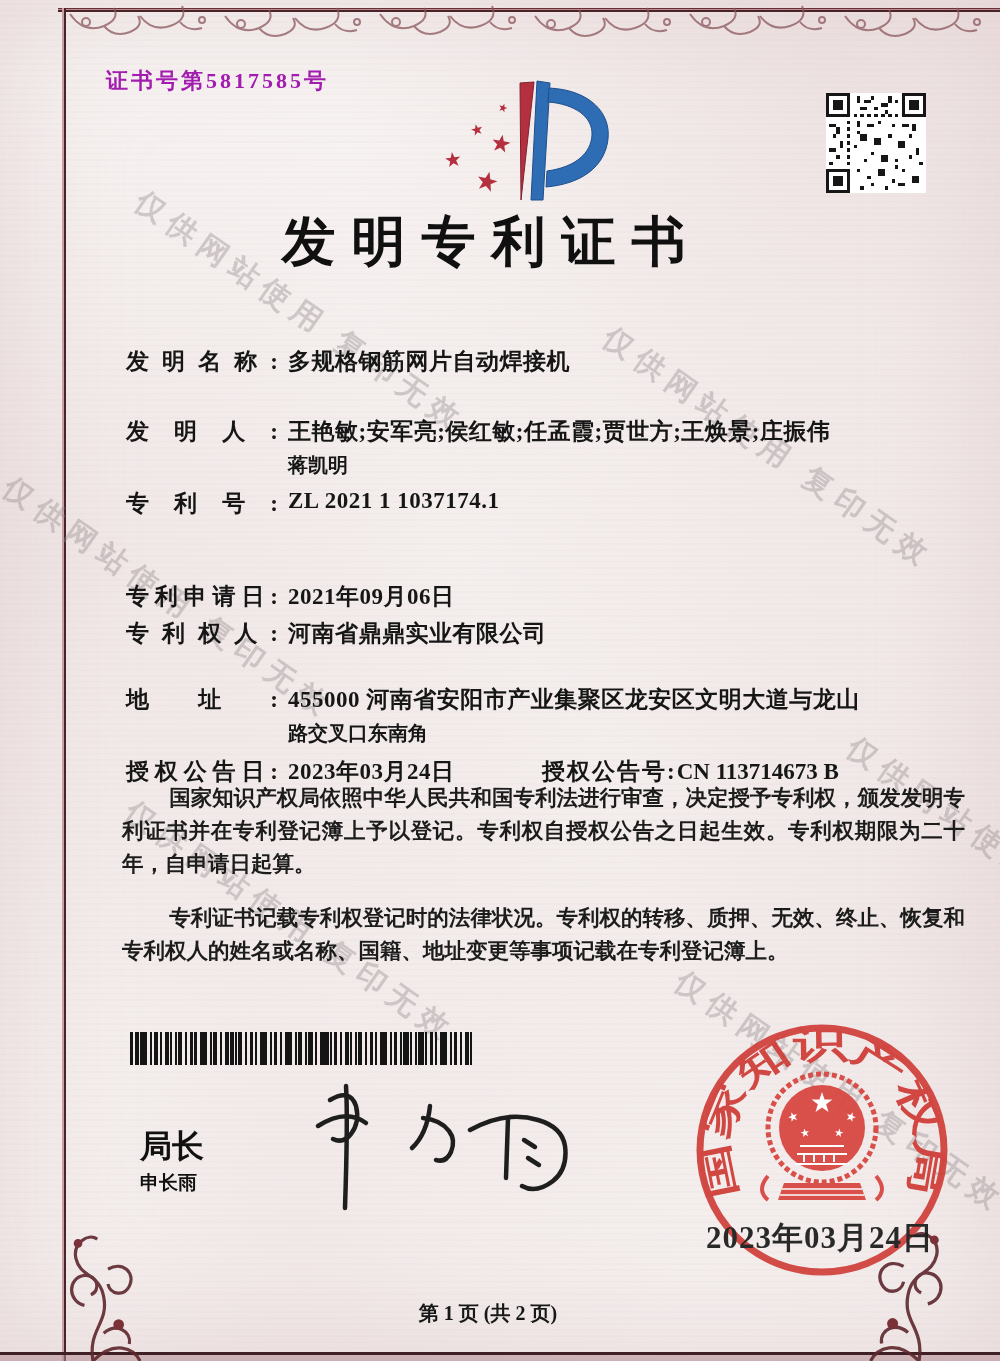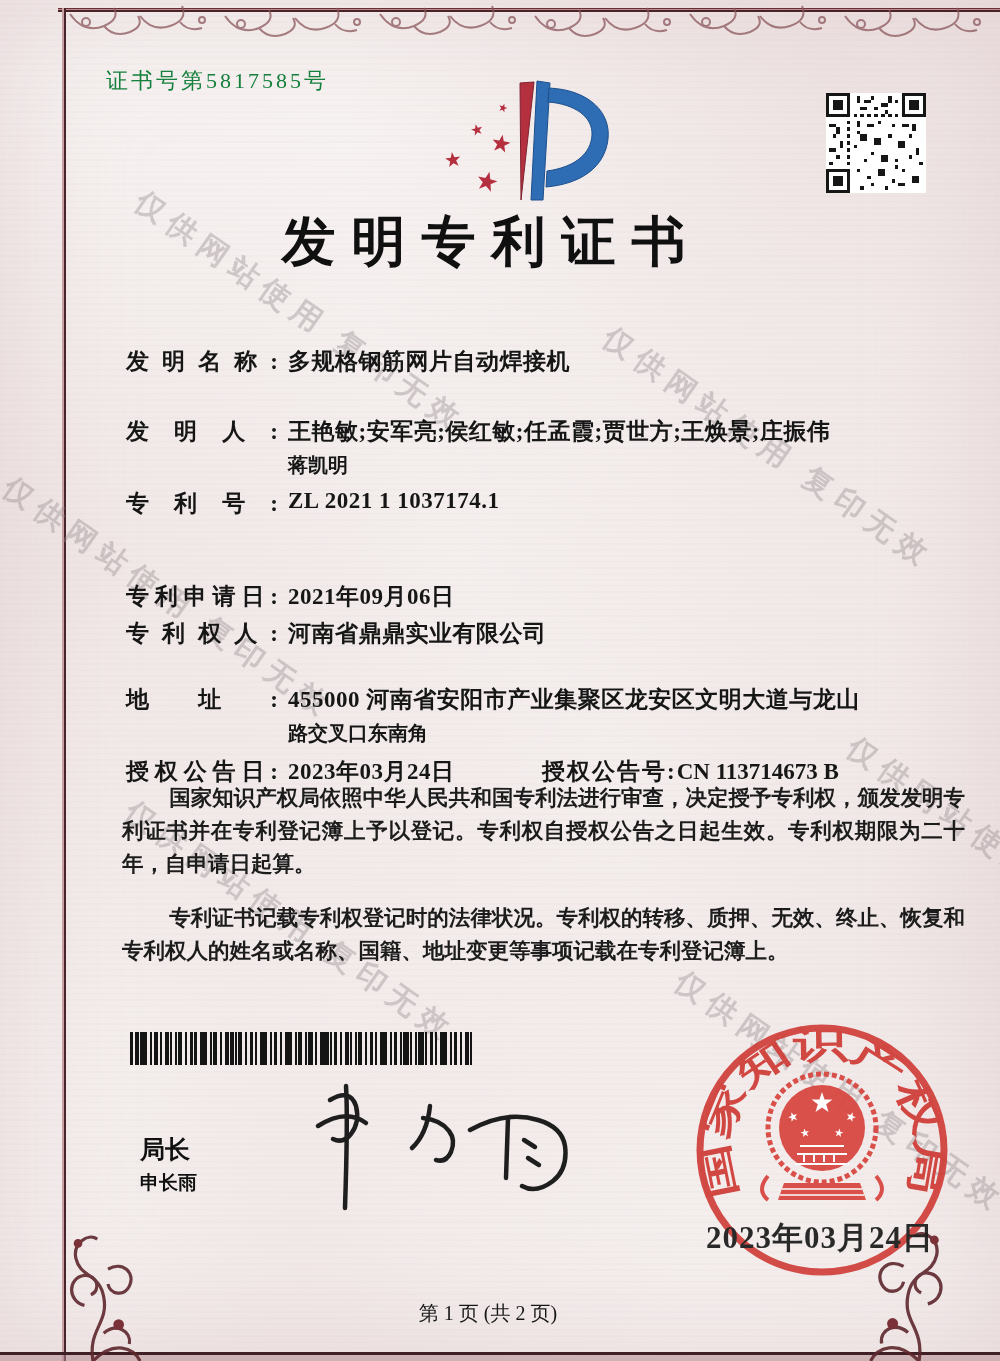--- a/index.html
+++ b/index.html
@@ -20,22 +20,22 @@
   }
   
   .border-top{position:absolute; left:58px; top:8px; width:942px; height:4px;
     background:linear-gradient(180deg,#6a3036 0 1.5px,#b98e92 1.5px 2.5px,#4a2228 2.5px 4px);}
   .border-left{position:absolute; left:62px; top:8px; width:5px; height:1353px;
     background:linear-gradient(90deg,#c9a0a4 0 1.5px,#47242a 1.5px 4px,transparent 4px);}
   .border-bottom{position:absolute; left:0; top:1352px; width:1000px; height:3px; background:#3f2026;}
   .border-bottom-band{position:absolute; left:0; top:1355px; width:1000px; height:6px; background:rgba(180,140,145,.55);}
   .lace, .corner-flourish{position:absolute; pointer-events:none;}
 
-  .certnum{position:absolute; left:106px; top:66px; font-size:22px; font-weight:400;
-    letter-spacing:3px; color:#15803d;}
+  .certnum{position:absolute; left:106px; top:66px; font-size:22px; font-weight:700;
+    letter-spacing:3px; color:#a21caf;}
   .title{position:absolute; left:65px; top:206px; width:837px; text-align:center;
     font-size:54px; font-weight:700; letter-spacing:16px; text-indent:16px; color:#101010;}
 
   .frow{position:absolute; left:126px; width:830px; font-size:23px; font-weight:600;
     color:#161616; white-space:nowrap;}
   .flabel{display:inline-block; width:152px; text-align:justify; text-align-last:justify; vertical-align:top;}
   .fvalue{margin-left:10px; letter-spacing:.5px;}
   .fline2{position:absolute; left:288px; font-size:20px; font-weight:600; color:#161616; white-space:nowrap;}
   .pair2{position:absolute; left:416px; top:0;}
   .pair2 .plabel{letter-spacing:2px;}
@@ -43,27 +43,27 @@
 
   .para{position:absolute; left:122px; width:843px; font-size:21.5px; line-height:33px;
     font-weight:600; color:#1c1c1c; text-align:justify; text-indent:2.2em;}
 
   .barcode{position:absolute; left:130px; top:1032px; width:345px; height:33px;
     background:
       repeating-linear-gradient(90deg,#141414 0 2px,transparent 2px 5px),
       repeating-linear-gradient(90deg,#141414 0 3px,transparent 3px 12px),
       repeating-linear-gradient(90deg,transparent 0 7px,#141414 7px 9px,transparent 9px 19px);}
 
-  .sig-role{position:absolute; left:140px; top:1125px; font-size:25px; font-weight:700;
-    font-family:Liberation Mono, monospace; color:#111;margin-top:8px;}
+  .sig-role{position:absolute; left:140px; top:1125px; font-size:32px; font-weight:700;
+    font-family:Liberation Mono, monospace; color:#111;}
   .sig-name{position:absolute; left:140px; top:1170px; font-size:19px; font-weight:700;
     font-family:"Liberation Sans","DejaVu Sans",sans-serif; color:#111;}
 
   .footer{position:absolute; left:0; top:1300px; width:976px; text-align:center;
-    font-size:20px; font-weight:400; color:#171717;}
+    font-size:20px; font-weight:700; color:#171717;}
 
   .watermark{position:absolute; font-size:30px; letter-spacing:8px; font-weight:600;
     color:rgba(150,140,142,.40); white-space:nowrap; transform-origin:0 0;
     transform:rotate(35deg); pointer-events:none;}
 
   svg text{font-family:"Liberation Serif","DejaVu Serif",serif;}
 </style>
 </head>
 <body>
 

